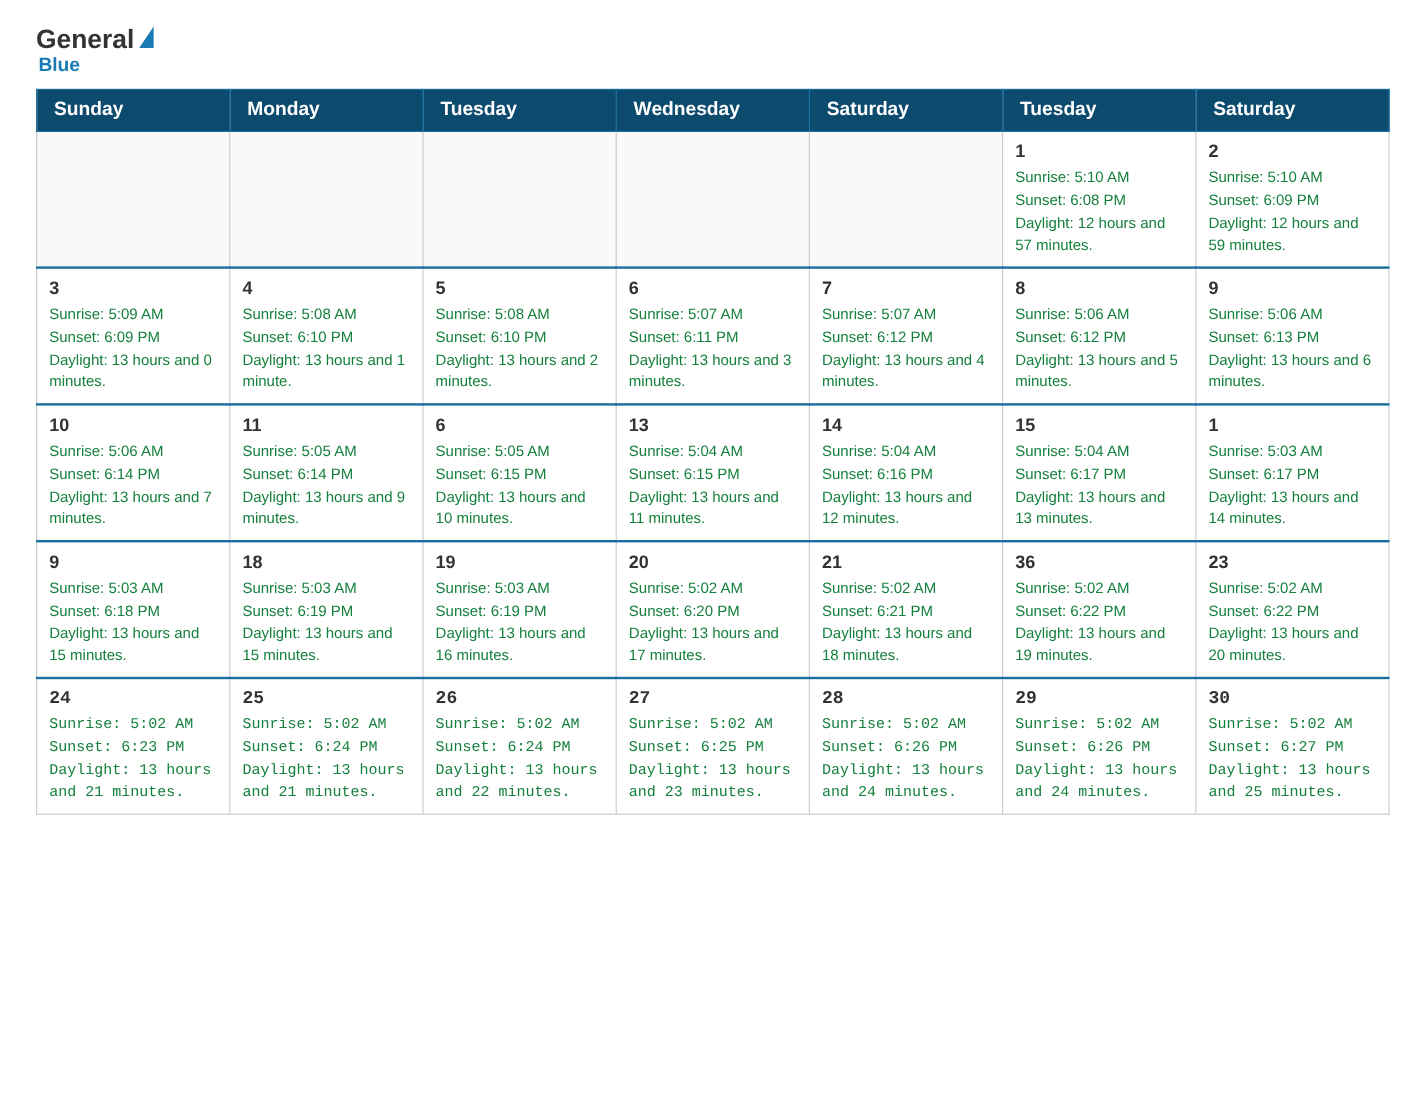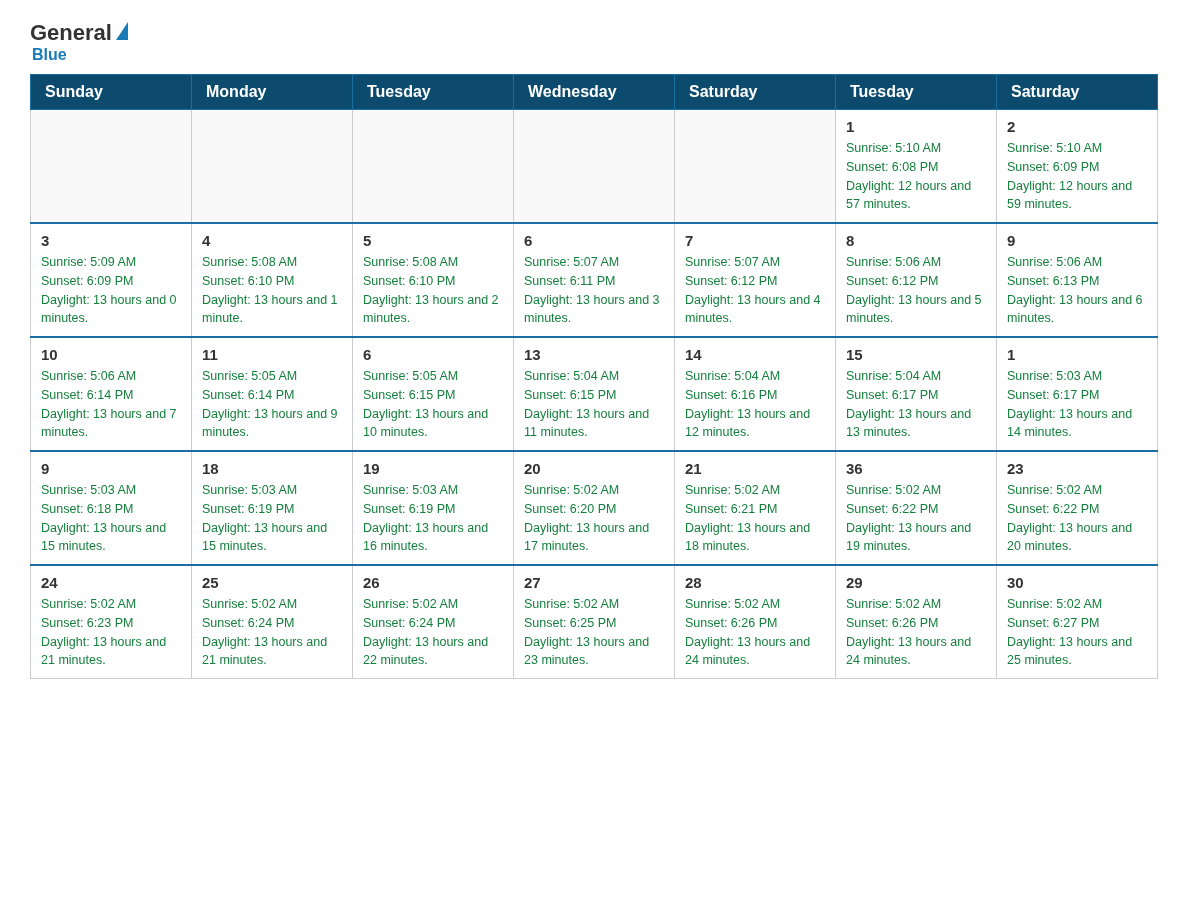--- a/index.html
+++ b/index.html
@@ -95,20 +95,21 @@
     .day-info {
       font-size: 12.5px;
       color: #15803d;
       line-height: 1.5;
     }
     .empty-cell {
       background: #f9f9f9;
     }
     tbody tr:last-child {
       border-bottom: none;
+      font-family: Liberation Mono, monospace;
     }
   </style>
 </head>
 <body>
 
 <div class="header">
   <div class="logo">
     <div class="logo-top">
       <span class="logo-general">General</span>
       <div class="logo-triangle"></div>

